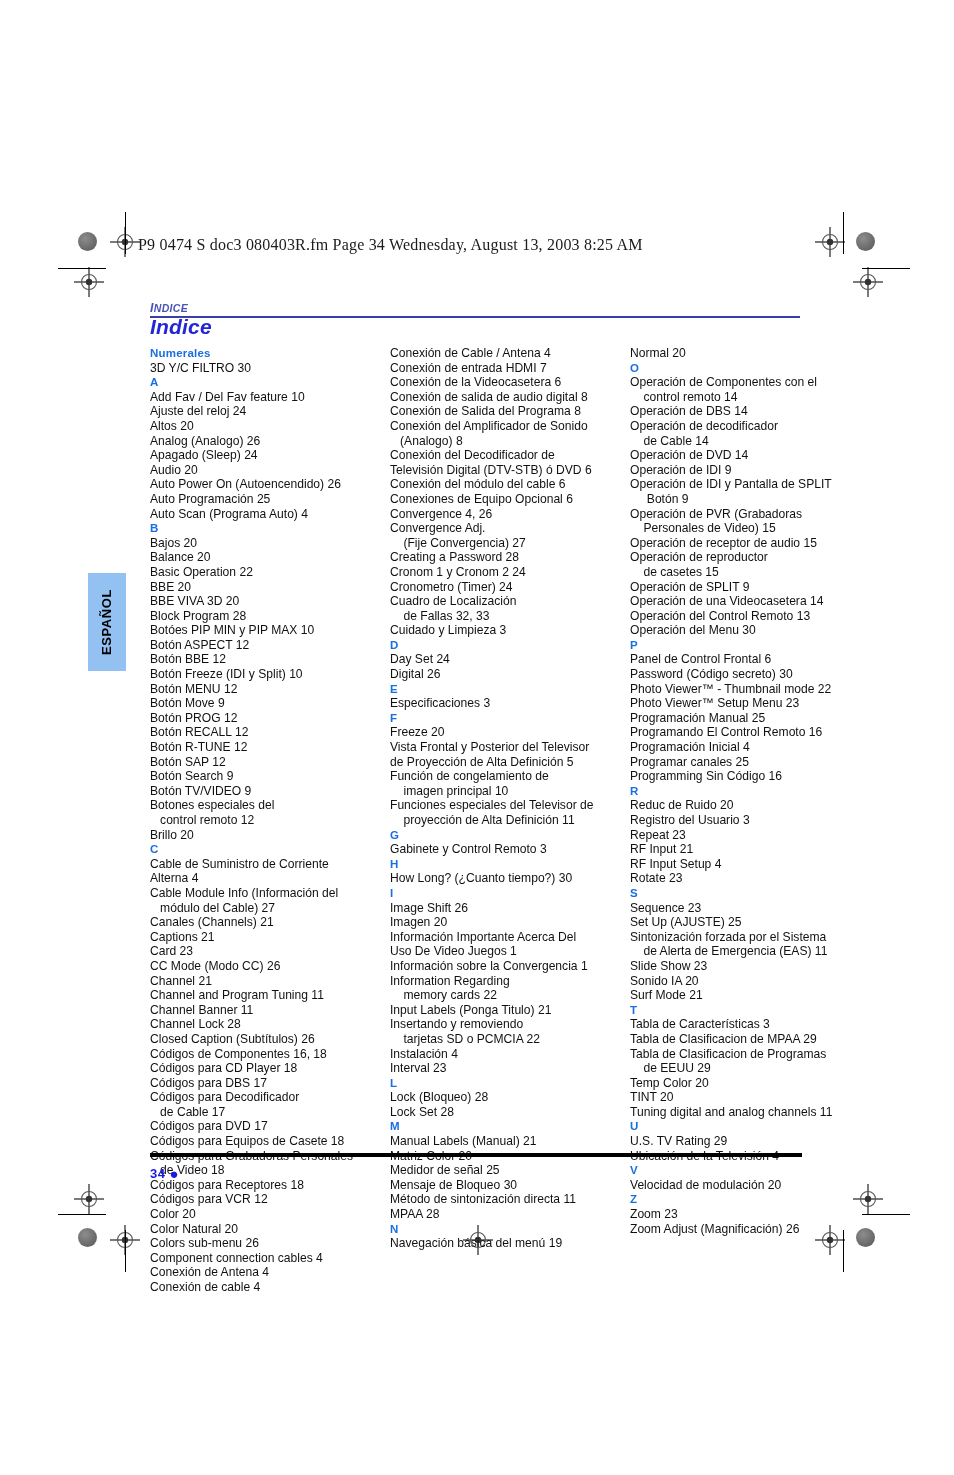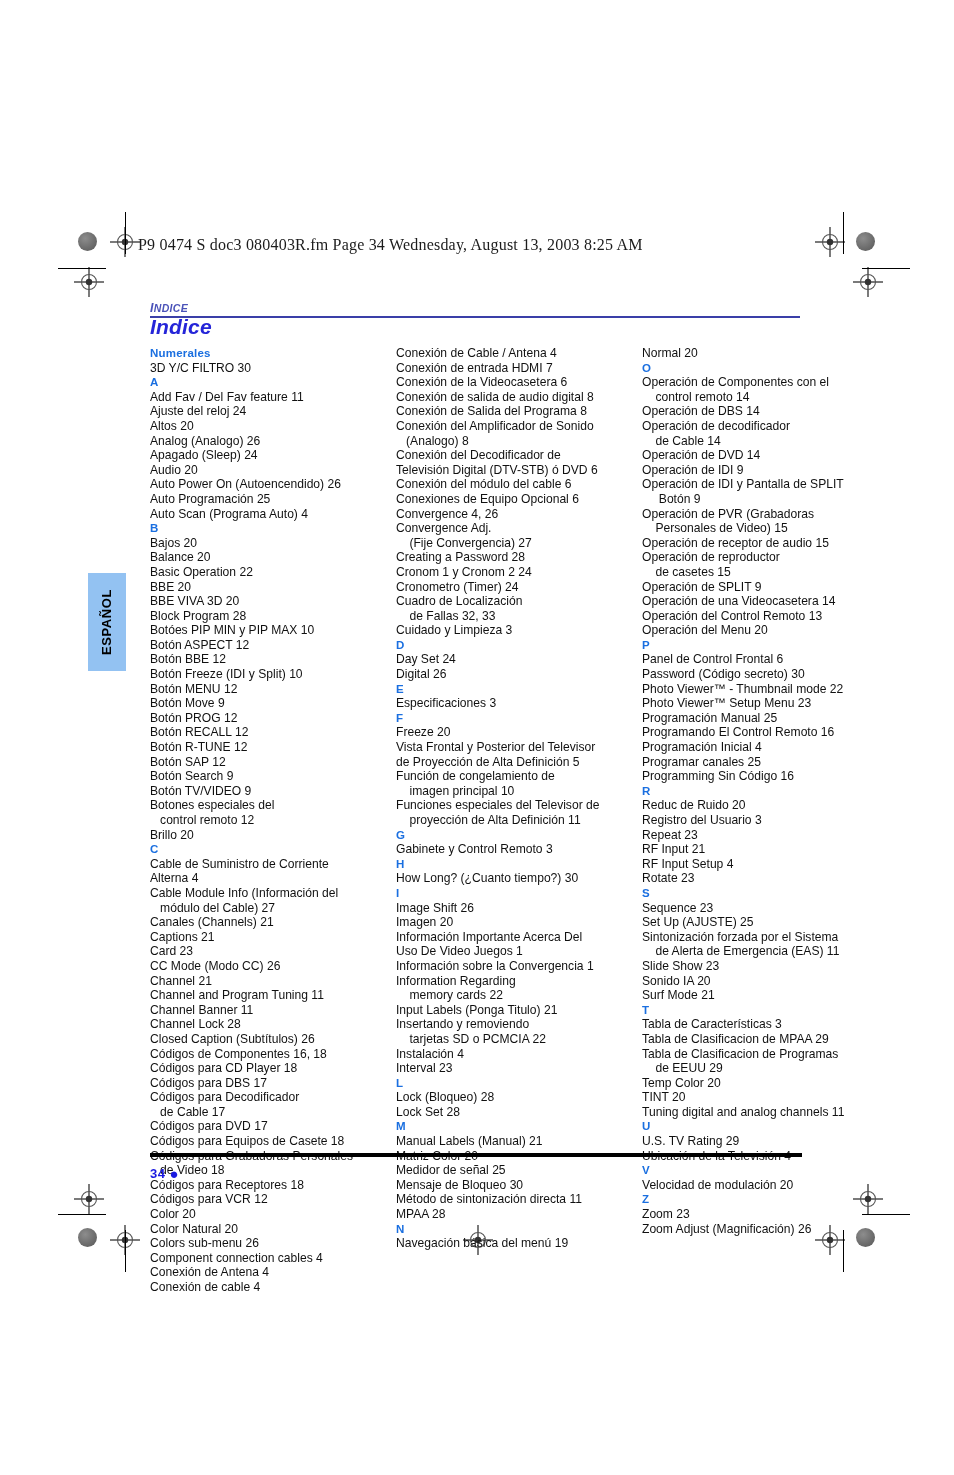--- a/index.html
+++ b/index.html
@@ -114,21 +114,21 @@
     left: 150px;
     top: 346px;
     width: 652px;
     display: flex;
     gap: 16px;
   }
   .col {
     width: 222px;
     flex: 0 0 222px;
   }
-  .col + .col { margin-left: 8px; }
+  .col + .col { margin-left: 2px; }
 
   .letter {
     font-size: 11.5px;
     font-weight: bold;
     color: #1a6fe0;
     line-height: 14.6px;
     letter-spacing: 0.2px;
   }
 
   .entry {
@@ -268,21 +268,21 @@
 
 <div class="side-tab">
   <span>ESPAÑOL</span>
 </div>
 
 <div class="columns" id="columns">
     <div class="col">
       <div class="letter">Numerales</div>
       <div class="entry">3D Y/C FILTRO 30</div>
       <div class="letter">A</div>
-      <div class="entry">Add Fav / Del Fav feature 11</div>
+      <div class="entry">Add Fav / Del Fav feature 10</div>
       <div class="entry">Ajuste del reloj 24</div>
       <div class="entry">Altos 20</div>
       <div class="entry">Analog (Analogo) 26</div>
       <div class="entry">Apagado (Sleep) 24</div>
       <div class="entry">Audio 20</div>
       <div class="entry">Auto Power On (Autoencendido) 26</div>
       <div class="entry">Auto Programación 25</div>
       <div class="entry">Auto Scan (Programa Auto) 4</div>
       <div class="letter">B</div>
       <div class="entry">Bajos 20</div>
@@ -415,21 +415,21 @@
       <div class="entry">Operación de IDI y Pantalla de SPLIT
      Botón 9</div>
       <div class="entry">Operación de PVR (Grabadoras
     Personales de Video) 15</div>
       <div class="entry">Operación de receptor de audio 15</div>
       <div class="entry">Operación de reproductor
     de casetes 15</div>
       <div class="entry">Operación de SPLIT 9</div>
       <div class="entry">Operación de una Videocasetera 14</div>
       <div class="entry">Operación del Control Remoto 13</div>
-      <div class="entry">Operación del Menu 20</div>
+      <div class="entry">Operación del Menu 30</div>
       <div class="letter">P</div>
       <div class="entry">Panel de Control Frontal 6</div>
       <div class="entry">Password (Código secreto) 30</div>
       <div class="entry">Photo Viewer™ - Thumbnail mode 22</div>
       <div class="entry">Photo Viewer™ Setup Menu 23</div>
       <div class="entry">Programación Manual 25</div>
       <div class="entry">Programando El Control Remoto 16</div>
       <div class="entry">Programación Inicial 4</div>
       <div class="entry">Programar canales 25</div>
       <div class="entry">Programming Sin Código 16</div>

